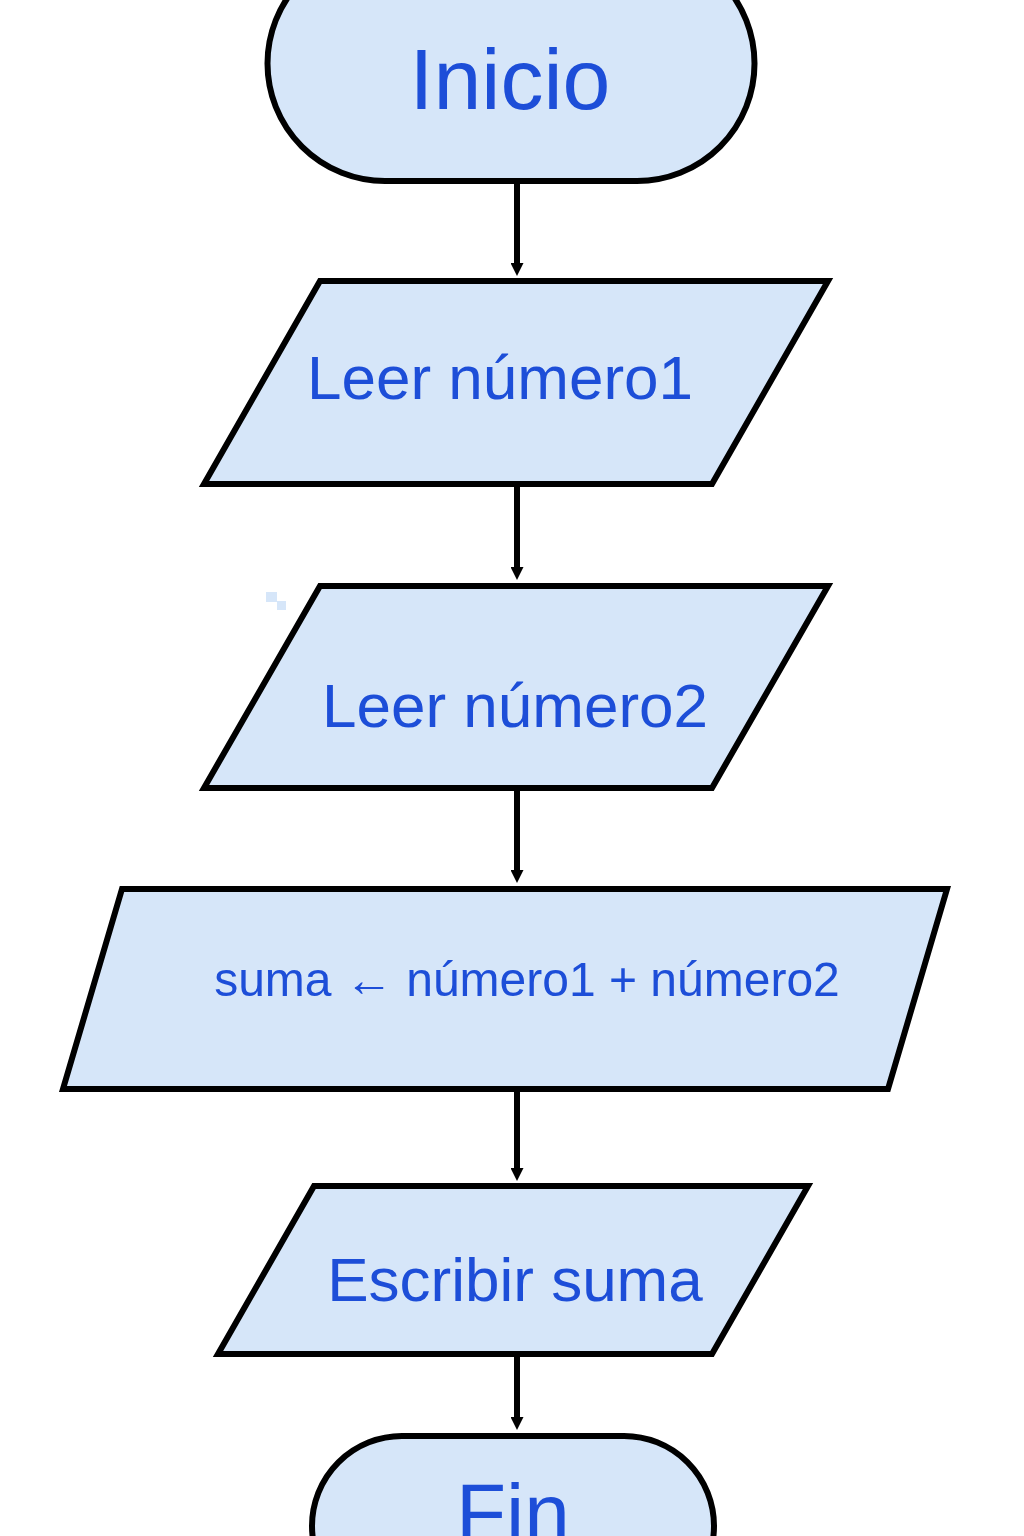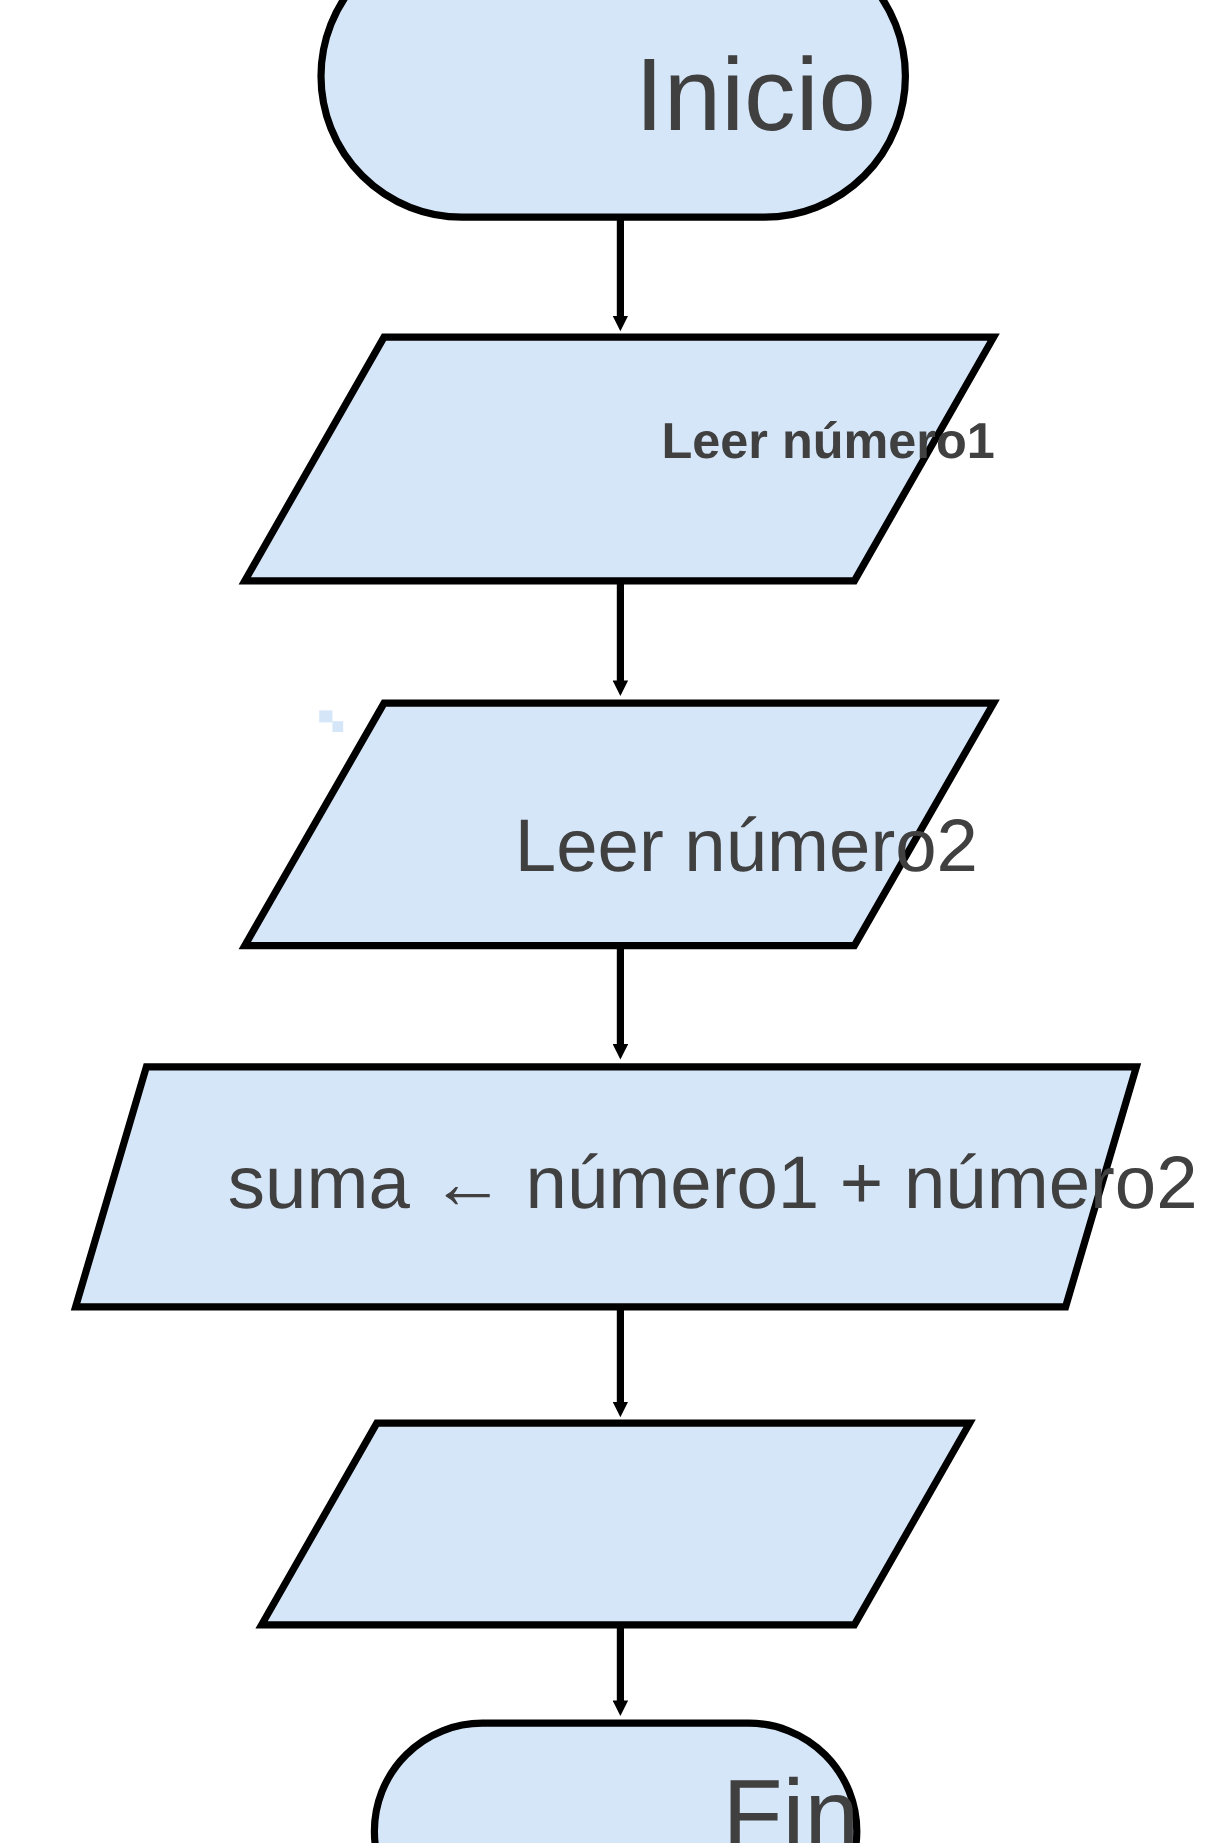--- a/index.html
+++ b/index.html
@@ -22,22 +22,22 @@
   #flow-svg {
     position: absolute;
     left: 0;
     top: 0;
     width: 1024px;
     height: 1536px;
     display: block;
   }
   .node-label {
     position: absolute;
-    text-align: right;
-    color: #404040;
+    text-align: center;
+    color: #1d4ed8;
     font-family: "Liberation Sans", sans-serif;
     font-weight: 400;
     white-space: nowrap;
     pointer-events: none;
     line-height: 1;
   }
   
   #label-inicio {
     left: 290px;
     top: 36px;
@@ -45,38 +45,37 @@
     font-size: 86px;
   }
   #label-fin {
     left: 310px;
     top: 1472px;
     width: 406px;
     font-size: 82px;
   }
   
   #label-leer1 {
-    left: 229px;
+    left: 200px;
     top: 347px;
     width: 600px;
-    font-size: 42px;
-    font-weight: bold;
+    font-size: 62px;
   }
   #label-leer2 {
     left: 215px;
     top: 651px;
     width: 600px;
     font-size: 62px;
     margin-top: 24px;
   }
   #label-suma {
-    left: 88px;
+    left: 72px;
     top: 956px;
     width: 910px;
-    font-size: 62px;
+    font-size: 48px;
   }
   #label-escribir {
     left: 215px;
     top: 1249px;
     width: 600px;
     font-size: 62px;
   }
   .artifact {
     position: absolute;
     background: #d6e6f9;
@@ -150,19 +149,20 @@
   </svg>
 
   <div class="node-label" id="label-inicio">Inicio</div>
 
   <div class="node-label" id="label-leer1">Leer número1</div>
 
   <div class="node-label" id="label-leer2">Leer número2</div>
 
   <div class="node-label" id="label-suma">suma ← número1 + número2</div>
 
+  <div class="node-label" id="label-escribir">Escribir suma</div>
 
   <div class="node-label" id="label-fin">Fin</div>
 
   <div class="artifact" style="left:266px; top:592px; width:11px; height:10px;"></div>
   <div class="artifact" style="left:277px; top:601px; width:9px; height:9px;"></div>
 
 </div>
 
 </body></html>

